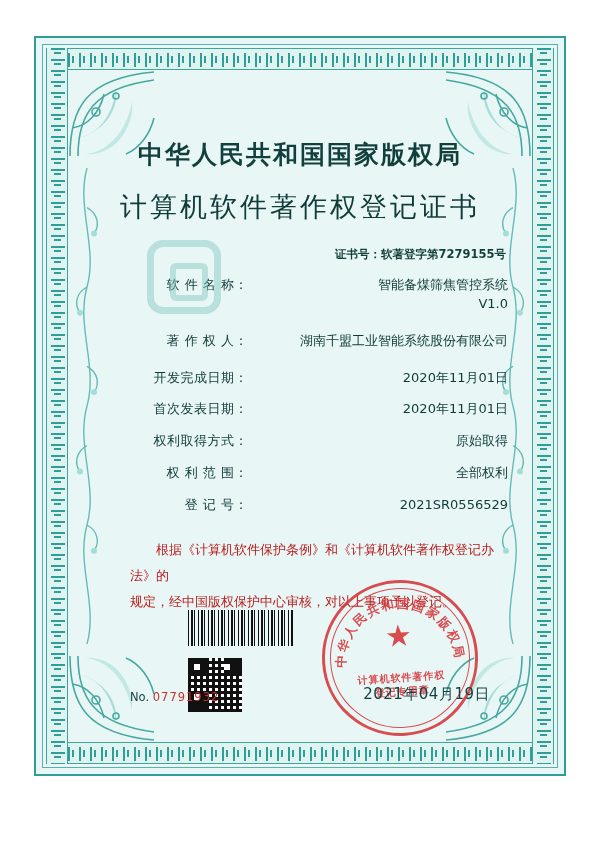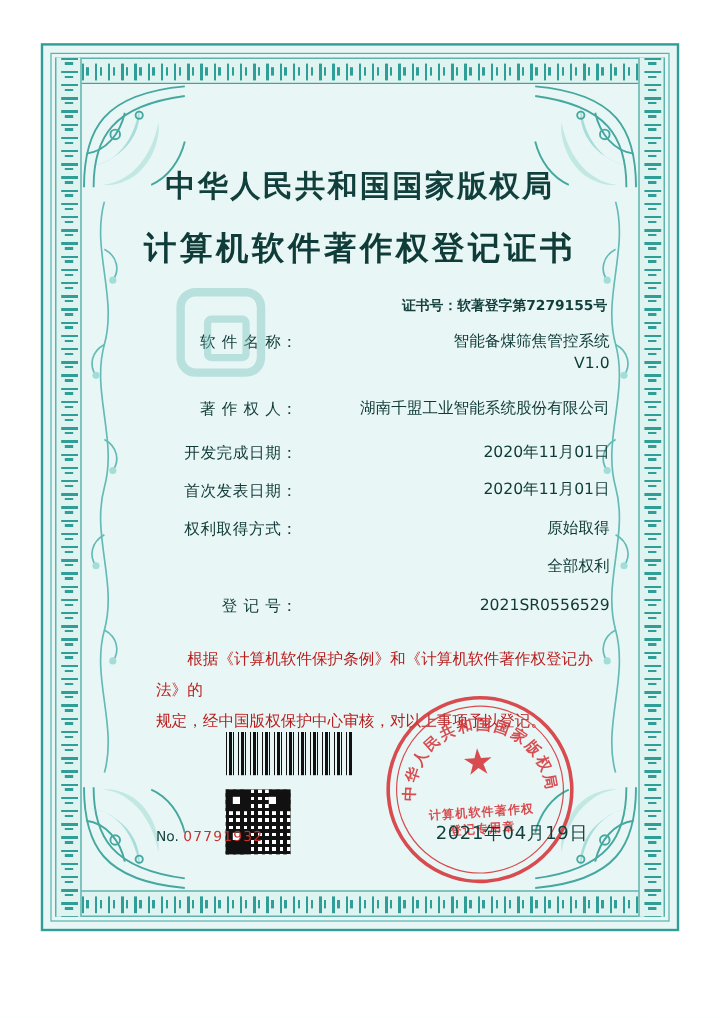--- a/index.html
+++ b/index.html
@@ -144,21 +144,21 @@
     font-size: 25px;
     font-weight: bold;
     letter-spacing: 2px;
     color: #113f3c;
     font-family: "DejaVu Serif", "Liberation Serif", serif;
   }
   .title2 {
     margin-top: 18px;
     text-align: center;
     font-size: 27px;
-    font-weight: bold;
+    font-weight: normal;
     letter-spacing: 3px;
     color: #0f3b38;
     font-family: "DejaVu Serif", "Liberation Serif", serif;
   }
 
   .certno {
     margin-top: 22px;
     text-align: right;
     padding-right: 2px;
     font-size: 11.5px;
@@ -439,20 +439,21 @@
         </div>
         <div class="frow">
           <div class="fkey">首次发表日期：</div>
           <div class="fval">2020年11月01日</div>
         </div>
         <div class="frow">
           <div class="fkey">权利取得方式：</div>
           <div class="fval">原始取得</div>
         </div>
         <div class="frow">
+          <div class="fkey">权 利 范 围：</div>
           <div class="fval">全部权利</div>
         </div>
         <div class="frow">
           <div class="fkey">登 记 号：</div>
           <div class="fval">2021SR0556529</div>
         </div>
       </div>
 
       <div class="para">
         <span>根据《计算机软件保护条例》和《计算机软件著作权登记办法》的</span>

